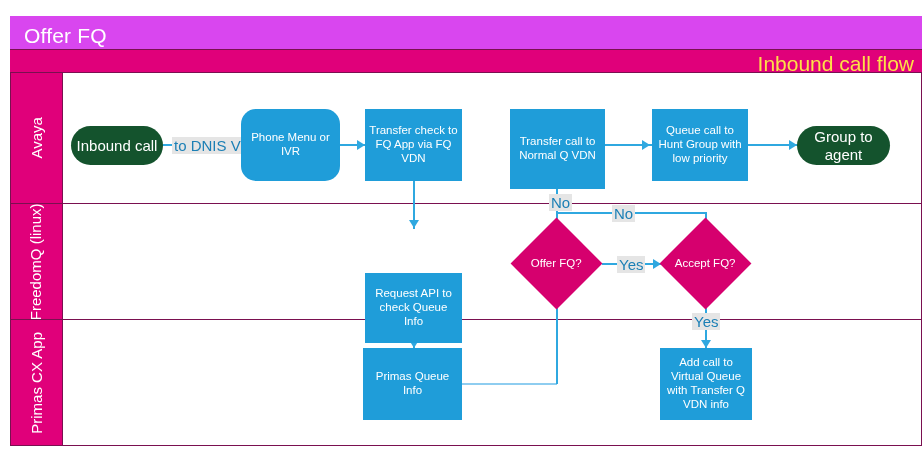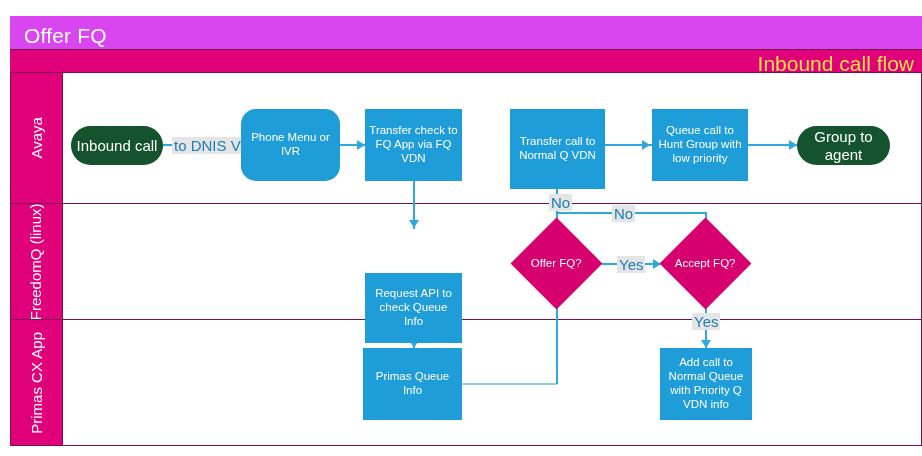--- a/index.html
+++ b/index.html
@@ -262,16 +262,16 @@
 
   <div class="node decision" style="left:673px; top:231px; width:65px; height:65px;">
     <span>Accept FQ?</span>
   </div>
 
   <div class="node process" style="left:363px; top:348px; width:99px; height:72px;">
     <span>Primas Queue Info</span>
   </div>
 
   <div class="node process" style="left:660px; top:348px; width:92px; height:72px;">
-    <span>Add call to Normal Queue with Priority Q VDN info</span>
+    <span>Add call to Virtual Queue with Transfer Q VDN info</span>
   </div>
 
 </div>
 
 </body></html>

